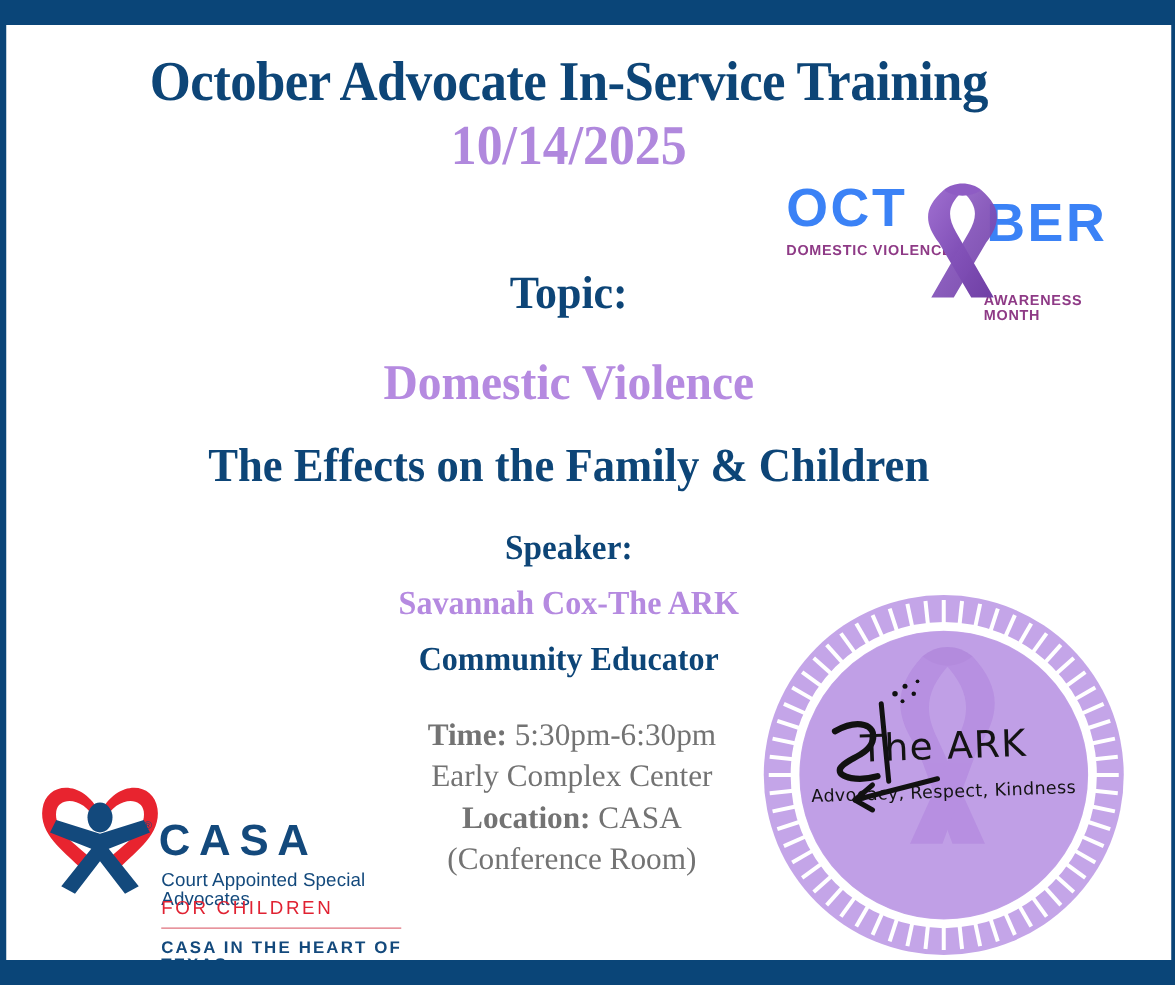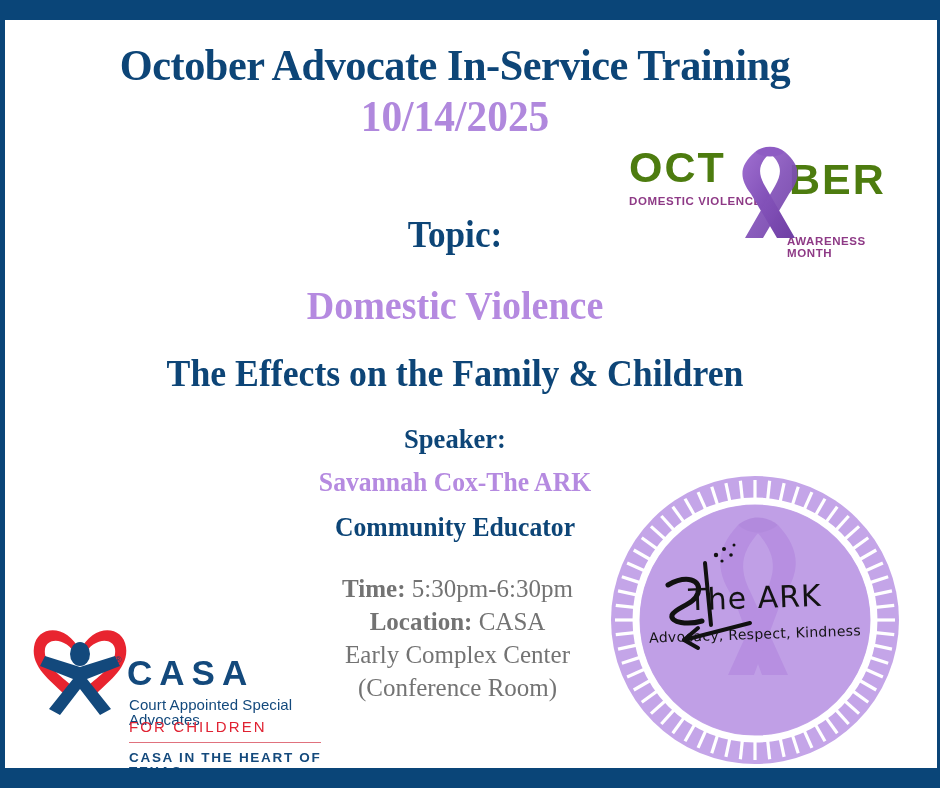--- a/index.html
+++ b/index.html
@@ -60,21 +60,21 @@
     top: 122px;
     width: 296px;
     height: 118px;
   }
   .dv-word {
     position: absolute;
     top: 4px;
     font-family: "Liberation Sans", sans-serif;
     font-weight: bold;
     font-size: 43px;
-    color: #4d7c0f;
+    color: #3b82f6;
     letter-spacing: 2px;
     line-height: 1;
   }
   .dv-word.left  { left: 12px; }
   .dv-word.right { left: 172px; margin-top: 12px; }
   .dv-sub {
     position: absolute;
     top: 54px;
     font-family: "Liberation Sans", sans-serif;
     font-weight: bold;
@@ -296,25 +296,25 @@
 
     <div class="speaker-label">Speaker:</div>
     <div class="speaker-name">Savannah Cox-The ARK</div>
     <div class="speaker-role">Community Educator</div>
 
     <div class="details">
       <div class="row">
         <b>Time:</b>
         <span>5:30pm-6:30pm</span>
       </div>
+      <div class="row">Early Complex Center</div>
       <div class="row">
         <b>Location:</b>
         <span>CASA</span>
       </div>
-      <div class="row">Early Complex Center</div>
       <div class="row">(Conference Room)</div>
     </div>
 
     <div class="casa-logo">
       <svg class="casa-mark" viewBox="0 0 106 108">
         <path d="M53 40 C40 12 10 14 7 36 C4 56 24 70 36 82 L44 74 C30 62 16 52 18 38 C20 26 40 26 50 46 Z" fill="#e8242f"></path>
         <path d="M53 40 C66 12 96 14 99 36 C102 56 82 70 70 82 L62 74 C76 62 90 52 88 38 C86 26 66 26 56 46 Z" fill="#e8242f"></path>
         <ellipse cx="53" cy="43" rx="10" ry="12" fill="#13497c"></ellipse>
         <path d="M53 56 L88 45 L93 55 L60 68 L84 98 L73 104 L53 78 L33 104 L22 98 L46 68 L13 55 L18 45 Z" fill="#13497c"></path>
       </svg>

